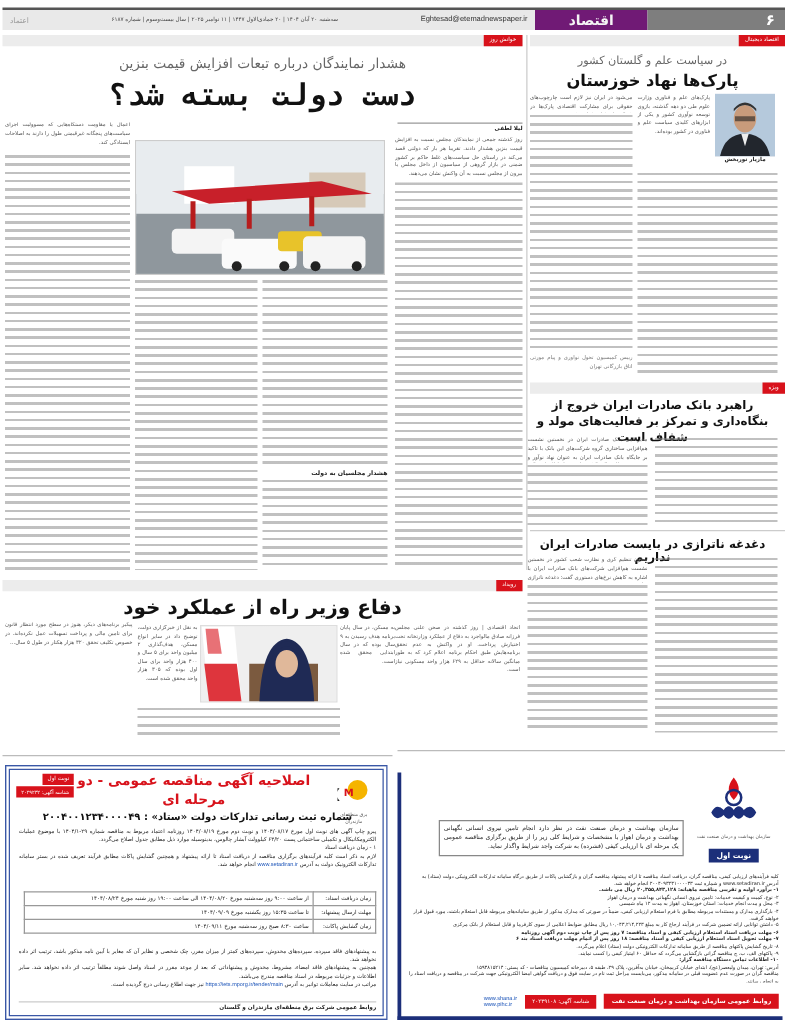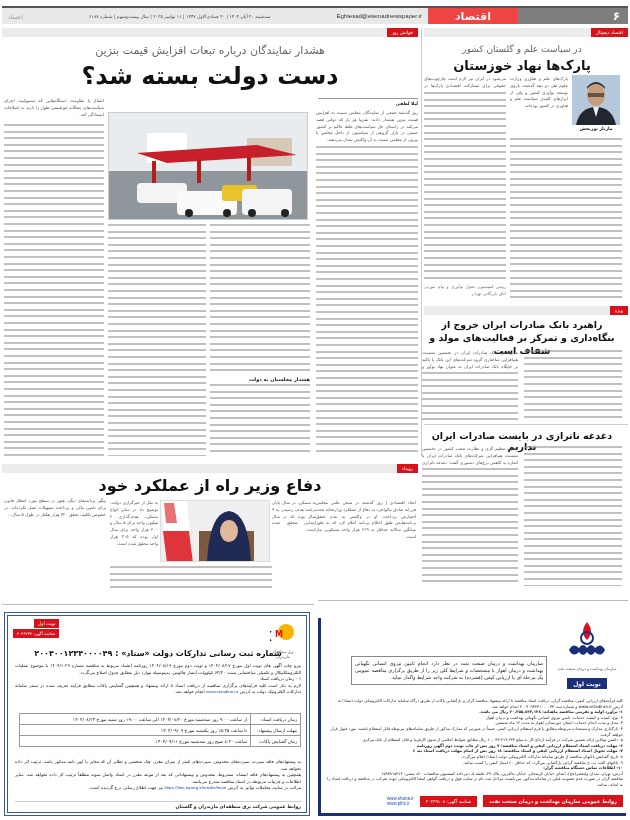--- a/index.html
+++ b/index.html
@@ -3,21 +3,21 @@
 <meta charset="utf-8">
 <style>
   * { box-sizing: border-box; margin: 0; padding: 0; }
   html, body { width: 630px; height: 820px; background: #fff; overflow: hidden; }
   body { font-family: "DejaVu Sans", sans-serif; color: #222; position: relative; direction: rtl; }
 
   
   .masthead { position: absolute; top: 6px; left: 2px; width: 626px; height: 18px; display: flex; direction: ltr; border-top: 2px solid #555; }
   .mh-info { flex: 1; background: #e9e9e9; display: flex; align-items: center; justify-content: space-between; padding: 0 6px; font-size: 4.5px; color: #444; }
   .mh-email { font-family: "Liberation Sans", sans-serif; font-size: 6px; color: #333; }
-  .mh-section { width: 90px; background: #ef4444; color: #f4f4f4; font-size: 11px; font-weight: bold; display: flex; align-items: center; justify-content: center; }
+  .mh-section { width: 90px; background: #701a75; color: #f4f4f4; font-size: 11px; font-weight: bold; display: flex; align-items: center; justify-content: center; }
   .mh-page { width: 110px; background: #7e7e7e; color: #fff; font-size: 12px; font-weight: bold; display: flex; align-items: center; justify-content: flex-end; padding-right: 8px; }
   .mh-logo { font-size: 6px; color: #999; }
 
   .kicker-bar { position: absolute; height: 9px; background: #ececec; }
   .kicker { position: absolute; right: 0; top: 0; height: 9px; background: #d8121b; color: #fff; font-size: 4.5px; padding: 0 5px; display: flex; align-items: center; }
 
   
   .col { position: absolute; overflow: hidden; font-size: 4.3px; line-height: 6.8px; color: #555; text-align: justify; }
   .lines { position: absolute; overflow: hidden;
     background-image: repeating-linear-gradient(to bottom, #8d8d8d 0px, #8d8d8d 2px, transparent 2px, transparent 6.6px); opacity: .55; }
@@ -97,21 +97,21 @@
 <div class="lines" style="right:112px; top:372px; width:96px; height:48px;"></div>
 <div class="lines" style="right:8px; top:350px; width:98px; height:70px;"></div>
 <div class="divider-h" style="left:424px; top:424px; width:204px;"></div>
 
 <div class="headline" style="right:8px; top:430px; width:200px; font-size:9.5px;">دغدغه ناترازی در بایست صادرات ایران نداریم</div>
 <div class="col" style="right:112px; top:446px; width:96px; height:20px;">معاون تنظیم گری و نظارت شعب کشور در نخستین نشست هم‌افزایی شرکت‌های بانک صادرات ایران با اشاره به کاهش نرخ‌های دستوری گفت: دغدغه ناترازی نداریم.</div>
 <div class="lines" style="right:8px; top:446px; width:98px; height:140px;"></div>
 <div class="lines" style="right:112px; top:468px; width:96px; height:118px;"></div>
 
 <div class="subhead" style="left:20px; top:44px; width:380px; font-size:11px;">هشدار نمایندگان درباره تبعات افزایش قیمت بنزین</div>
-<div class="headline" style="left:20px; top:62px; width:380px; font-size:24px;">دست دولت بسته شد؟</div>
+<div class="headline" style="left:20px; top:62px; width:380px; font-size:24px;font-family:Liberation Mono, monospace;">دست دولت بسته شد؟</div>
 
 <div style="position:absolute; left:318px; top:98px; width:100px; height:1px; background:#999;"></div>
 <div style="position:absolute; right:212px; top:101px; width:100px; font-size:4.5px; font-weight:bold; text-align:right;">لیلا لطفی</div>
 <div class="col" style="right:212px; top:110px; width:102px; height:34px;">روز گذشته جمعی از نمایندگان مجلس نسبت به افزایش قیمت بنزین هشدار دادند. تقریبا هر بار که دولتی قصد می‌کند در راستای حل سیاست‌های غلط حاکم بر کشور ضمنی در بازار گروهی از سیاسیون از داخل مجلس یا بیرون از مجلس نسبت به آن واکنش نشان می‌دهند.</div>
 <div class="lines" style="right:212px; top:146px; width:102px; height:310px;"></div>
 
 <div class="col" style="left:4px; top:98px; width:100px; height:24px;">اعمال یا مقاومت دستگاه‌هایی که مسوولیت اجرای سیاست‌های پنجگانه غیرقیمتی طول را دارند به اصلاحات ایستادگی کند.</div>
 <div class="lines" style="left:4px; top:124px; width:100px; height:332px;"></div>
 
 <div class="photo-gas">
@@ -166,20 +166,21 @@
 
 <div style="position:absolute; left:318px; top:600px; width:310px; height:1px; background:#bbb;"></div>
 <div style="position:absolute; left:2px; top:604px; width:312px; height:1px; background:#bbb;"></div>
 
 <div class="ad-left">
   <div style="position:absolute; left:8px; top:6px; display:flex; flex-direction:column; align-items:flex-start; gap:1px;">
     <span class="red-badge">نوبت اول</span>
     <span class="red-badge" style="font-size:4px;">شناسه آگهی: ۲۰۲۹۲۳۲</span>
   </div>
   <div class="ad-title-red" style="position:absolute; left:50px; top:4px; width:200px; font-size:11px; line-height:15px;">
+    <div>اصلاحیه آگهی مناقصه عمومی - دو مرحله ای</div>
   </div>
   <div style="position:absolute; right:8px; top:10px; width:36px; text-align:center;">
     <svg width="26" height="22" viewBox="0 0 26 22">
       <circle cx="16" cy="9" r="8" fill="#f5b400"></circle>
       <text x="2" y="18" font-size="14" font-weight="bold" fill="#222" font-family="DejaVu Sans, sans-serif">X</text>
       <text x="13" y="14" font-size="8" font-weight="bold" fill="#d8121b" font-family="DejaVu Sans, sans-serif">M</text>
     </svg>
     <div style="font-size:3.8px; color:#555;">برق منطقه‌ای مازندران</div>
   </div>
   <div style="position:absolute; left:10px; top:36px; width:286px; text-align:center; font-size:8px; font-weight:bold; color:#111;">شماره ثبت رسانی تدارکات دولت «ستاد» : ۲۰۰۴۰۰۱۲۳۴۰۰۰۰۴۹</div>

